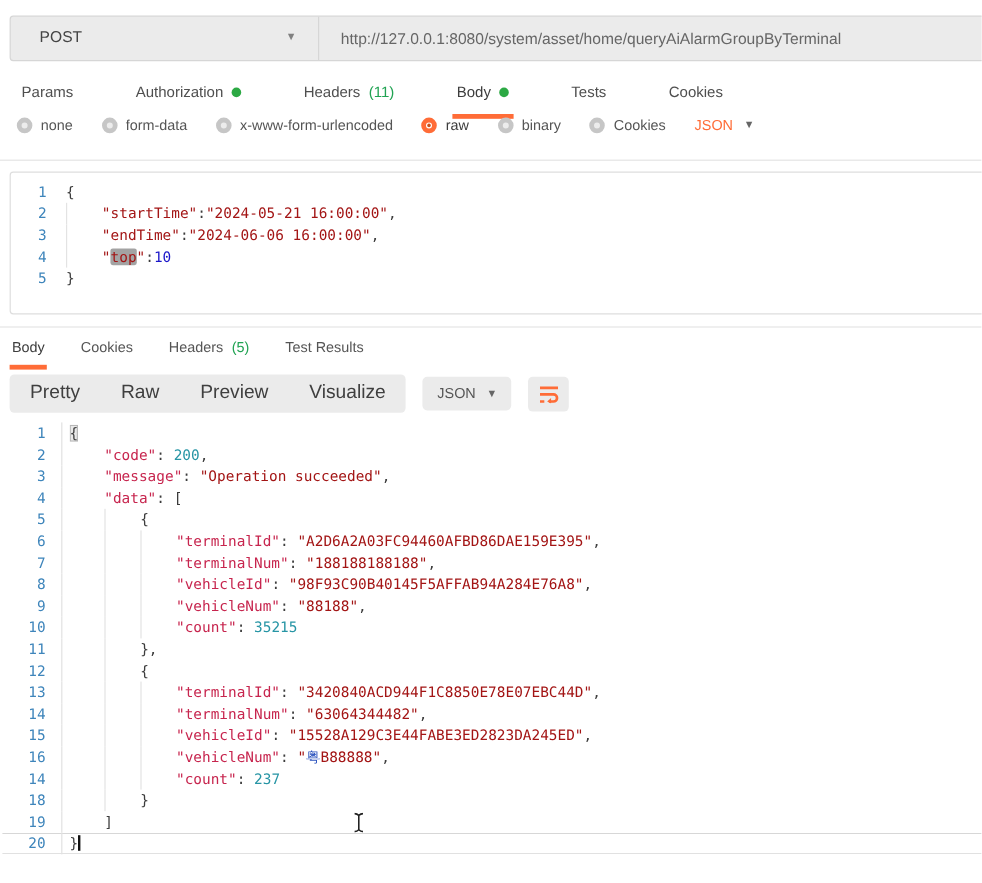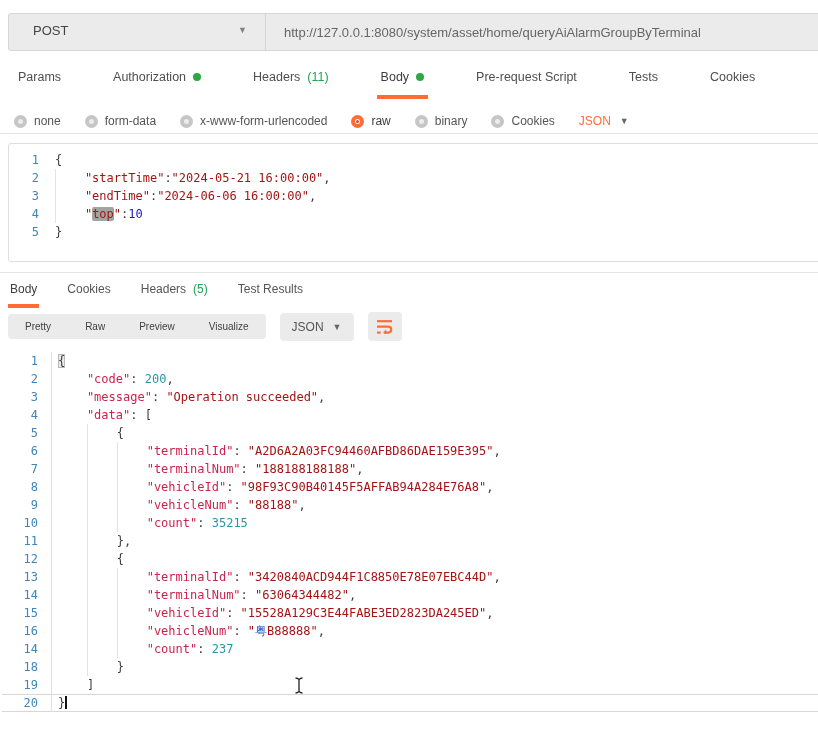--- a/index.html
+++ b/index.html
@@ -18,21 +18,21 @@
   .url-text{display:flex;align-items:center;padding-left:18px;color:#666;font-size:13px;white-space:nowrap}
 
   
   .req-tabs{position:absolute;left:14px;top:70px;display:flex;gap:44px;font-size:12.5px;color:#4f4f4f}
   .tab{display:flex;align-items:center;gap:7px;padding:0 4px 11px 4px;cursor:pointer;border-bottom:4px solid transparent}
   .tab.active{border-bottom-color:#ff6c37;color:#3d3d3d}
   .dot{width:8px;height:8px;border-radius:50%;background:#2ca944}
   .cnt{color:#21a353}
 
   
-  .radio-row{position:absolute;left:14px;top:114px;display:flex;align-items:flex-start;gap:24px;font-size:12px;color:#555}
+  .radio-row{position:absolute;left:14px;top:97px;display:flex;align-items:flex-start;gap:24px;font-size:12px;color:#555}
   .radio{display:flex;align-items:center;gap:7px;cursor:pointer}
   .rdot{width:13px;height:13px;border-radius:50%;border:4px solid #c6c6c6;background:#ececec;box-sizing:border-box;position:relative}
   .radio.sel .rdot{border-color:#ff6c37;background:#fff}
   .radio.sel .rdot::after{content:"";position:absolute;inset:0;margin:auto;width:3px;height:3px;border-radius:50%;background:#c9511c}
   .radio.sel{color:#3d3d3d}
   .lang-pick{display:flex;align-items:center;gap:9px;color:#ff6c37;cursor:pointer}
   .lang-caret{color:#666;font-size:9px}
 
   .divider{position:absolute;left:0;right:0;height:1px;background:#e4e4e4}
 
@@ -58,21 +58,21 @@
   .tok.hl{background:#a3a3a3;border-radius:2px}
   .tok.match{background:#e9e9e9;box-shadow:0 0 0 1px #b7b7b7 inset}
   .caret{display:inline-block;width:2px;height:13px;background:#111;vertical-align:-2px}
   .cl.active{box-shadow:inset 0 1px 0 #d7d7d7, inset 0 -1px 0 #d7d7d7}
 
   
   .res-tabs{position:absolute;left:8px;top:282px;display:flex;gap:26px;font-size:12px;color:#555}
   .res-tabs .tab{padding:0 2px 8px 2px;border-bottom-width:4px}
   .toolbar{position:absolute;left:8px;top:312px;display:flex;align-items:center;gap:14px}
   .seg{display:flex;background:#ebebeb;border-radius:4px;overflow:hidden}
-  .seg-item{padding:7px 17px;font-size:10px;color:#3f3f3f;cursor:pointer}
+  .seg-item{padding:7px 17px;font-size:16px;color:#3f3f3f;cursor:pointer}
   .lang-btn{background:#ebebeb;border-radius:4px;padding:7px 12px;font-size:12px;color:#555;
     display:flex;align-items:center;gap:9px;cursor:pointer}
   .wrap-btn{background:#ebebeb;border-radius:4px;width:34px;height:29px;display:flex;
     align-items:center;justify-content:center;cursor:pointer}
 
   .mouse-cursor{position:absolute;left:294px;top:677px;width:10px;height:17px}
 </style>
 </head>
 <body>
 
@@ -93,23 +93,20 @@
       <span>Authorization</span>
       <span class="dot"></span>
     </div>
     <div class="tab">
       <span>Headers</span>
       <span class="cnt">(11)</span>
     </div>
     <div class="tab active">
       <span>Body</span>
       <span class="dot"></span>
-    </div>
-    <div class="tab">
-      <span>Pre-request Script</span>
     </div>
     <div class="tab">
       <span>Tests</span>
     </div>
     <div class="tab">
       <span>Cookies</span>
     </div>
   </div>
 
 <div class="radio-row" id="radio-row">

